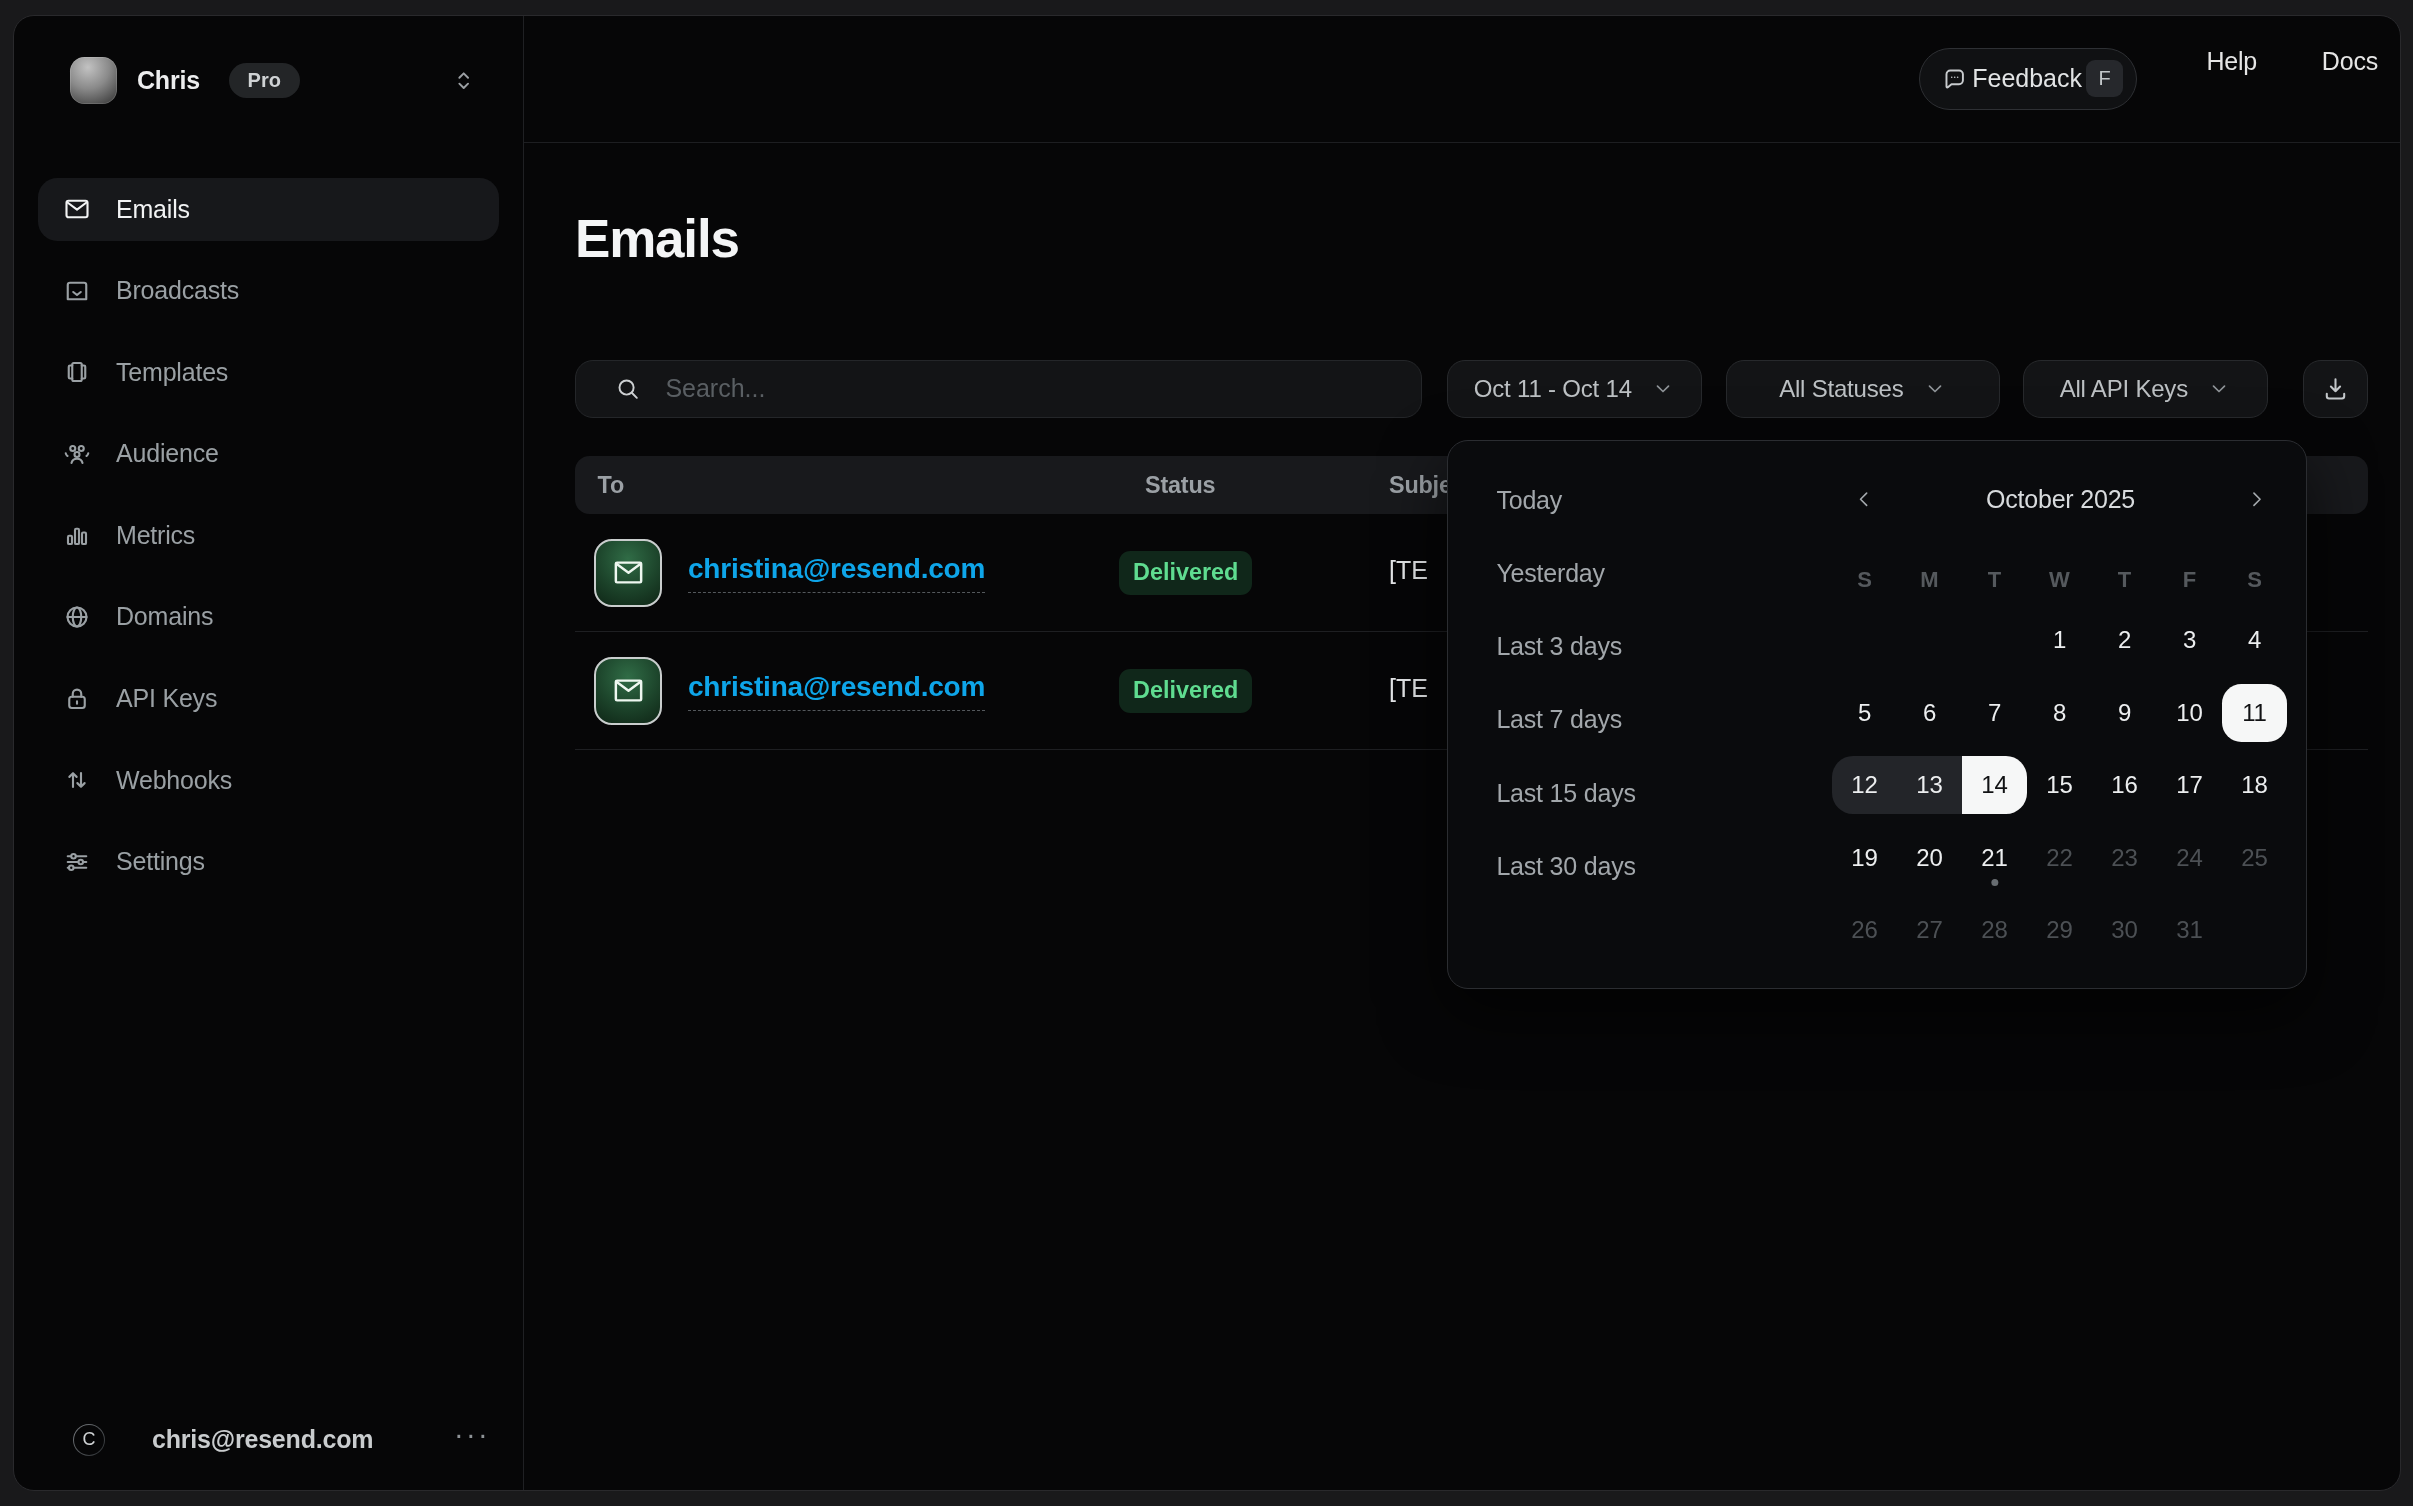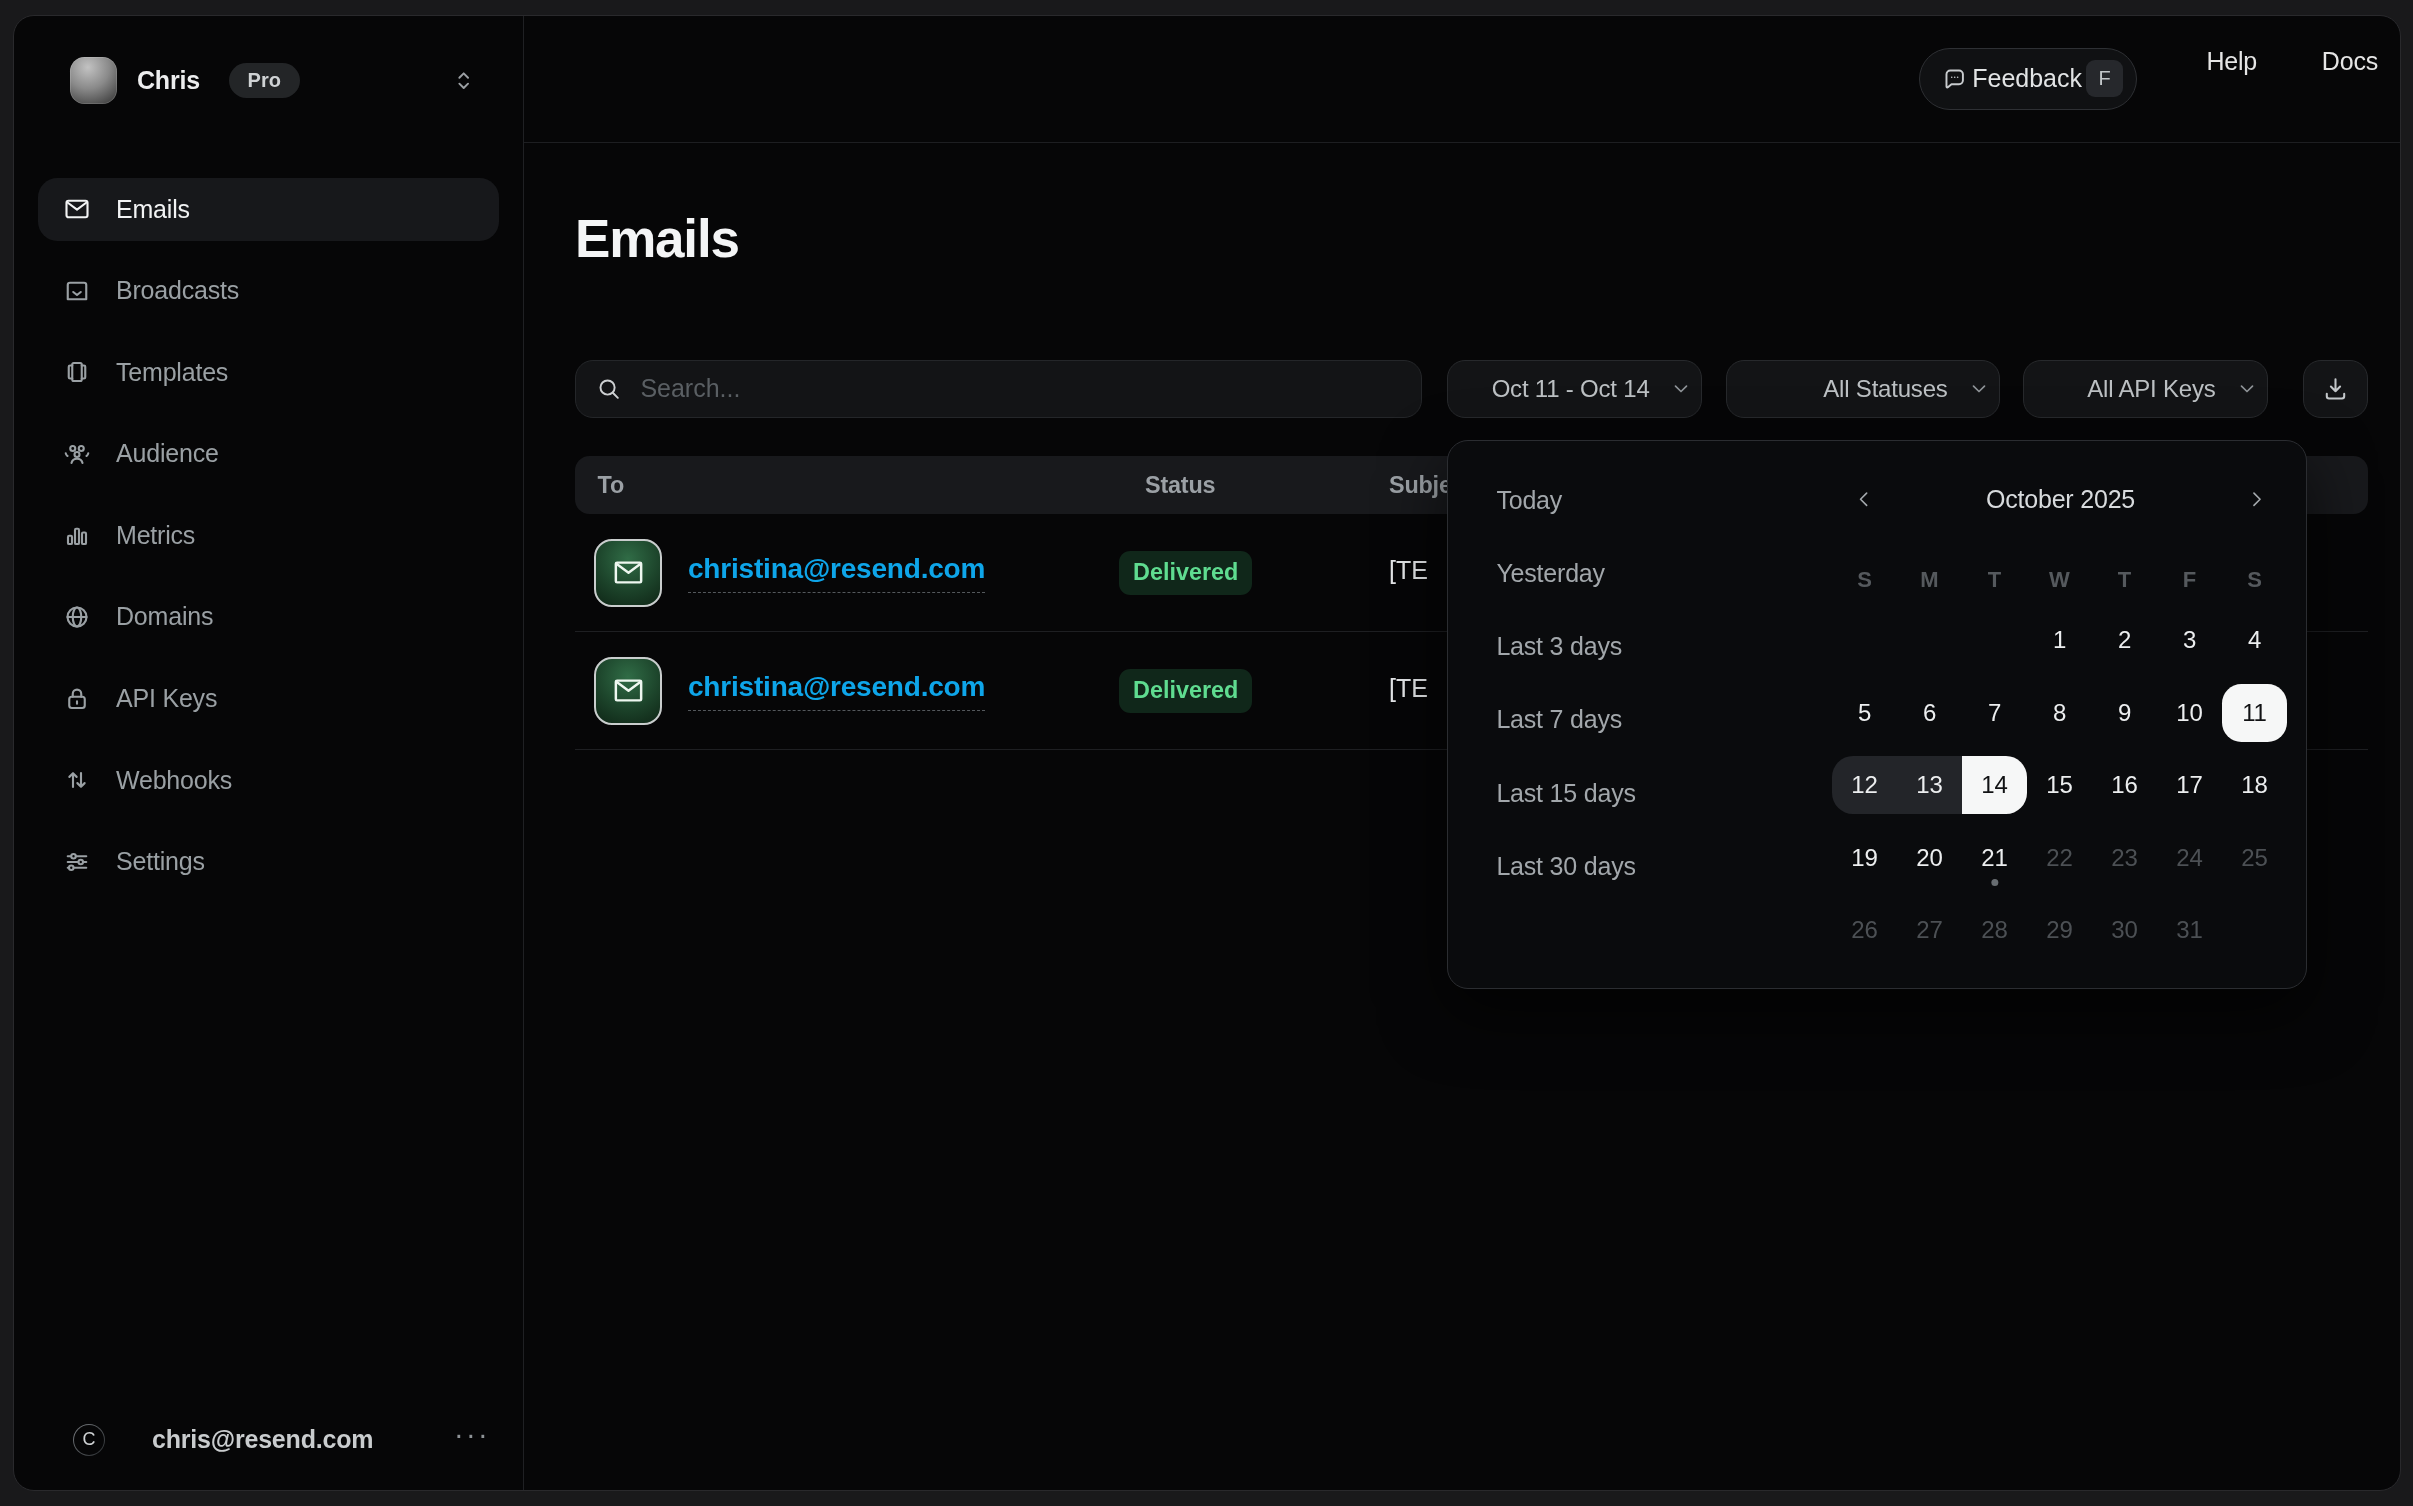--- a/index.html
+++ b/index.html
@@ -40,27 +40,27 @@
   .feedback .ic{width:27.4px;height:27.4px;color:#c8cbce}
   .keycap{width:37px;height:37px;border-radius:9px;background:#26282c;color:#c2c6c9;font-size:20px;
     display:flex;align-items:center;justify-content:center}
   .toplink{position:absolute;top:31px;font-size:25px;color:#e5e5e5;cursor:pointer;letter-spacing:-0.2px}
   #help{right:143px}#docs{right:22px}
 
   
   .page-title{position:absolute;left:561px;top:192px;font-size:53px;font-weight:700;color:#f4f5f6;letter-spacing:-1.2px}
 
   .search{position:absolute;left:561px;top:344px;width:847px;height:58px;border-radius:18px;background:#131416;
-    border:0.8px solid #242629;display:flex;align-items:center;padding:0 19px;gap:18px}
+    border:0.8px solid #242629;display:flex;align-items:center;padding:0 38px;gap:24px}
   .search .ic{width:27.4px;height:27.4px;color:#cdd0d2;flex:none}
   .search input{flex:1;background:none;border:none;outline:none;color:#e8eaeb;font-size:25px;font-family:inherit}
   .search input::placeholder{color:#5a5f63}
 
   .btn{position:absolute;top:344px;height:58px;border-radius:18px;background:#131416;border:0.8px solid #27292c;
-    display:flex;align-items:center;justify-content:flex-end;padding:0 8px;font-size:24px;color:#bcc0c3;
+    display:flex;align-items:center;justify-content:center;padding:0 8px;font-size:24px;color:#bcc0c3;
     letter-spacing:-0.2px;cursor:pointer}
   .btn .ic{width:24px;height:24px;color:#8f9498;margin-left:19.4px;flex:none}
   #btn-date{left:1433px;width:255px}
   #btn-status{left:1712px;width:274px}
   #btn-api{left:2009px;width:245px}
   .dl{left:2289px;width:65px;justify-content:center;padding:0}
   .dl .ic{margin:0;width:29px;height:29px;color:#c3c7ca}
 
   
   .table{position:absolute;left:561px;top:440px;width:1793px}

